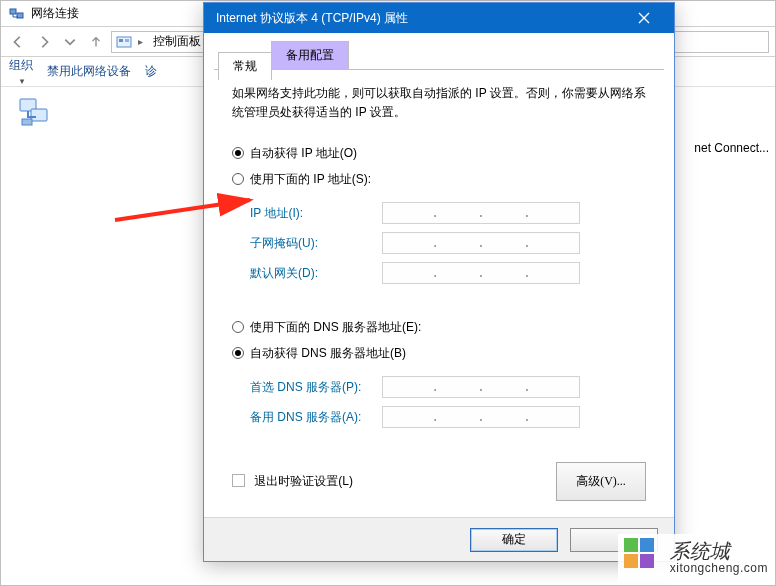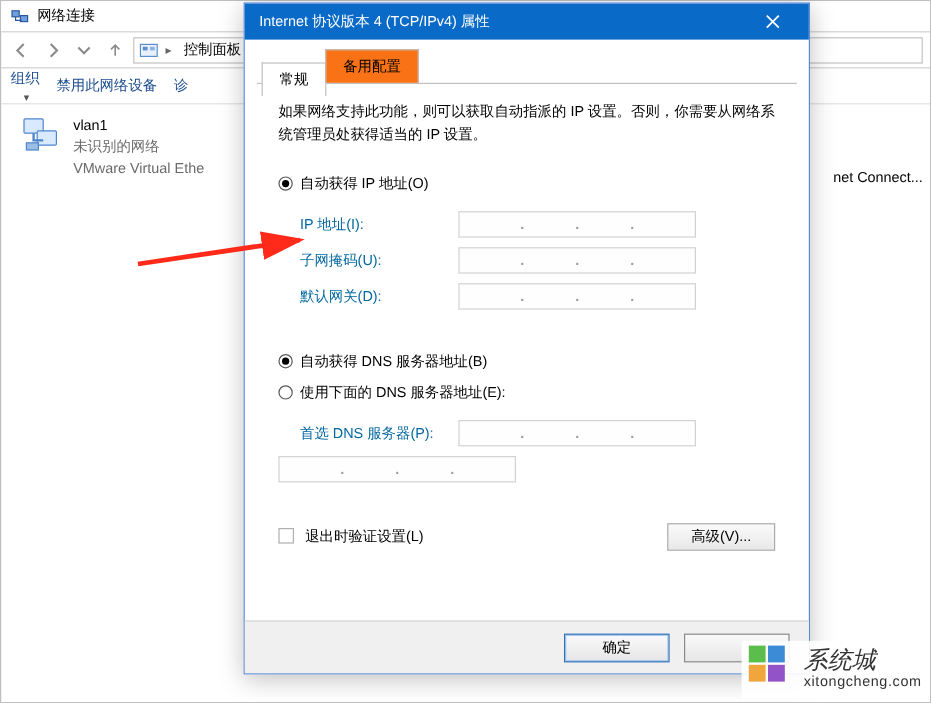--- a/index.html
+++ b/index.html
@@ -122,21 +122,21 @@
   .tabstrip {
     display:flex;
     border-bottom:1px solid #c0c0c0;
     padding-left:4px;
     gap:0;
   }
   .tab {
     padding:5px 14px;
     border:1px solid #c0c0c0;
     border-bottom:none;
-    background:#f97316;
+    background:#c4b5fd;
     margin-right:-1px;
     position:relative;
   }
   .tab.active {
     background:#fff;
     top:11px;
   }
 
   .tab-content {
     padding:14px 18px 4px 18px;
@@ -183,25 +183,26 @@
   .group-sep{height:14px;}
 
   .bottom-row{
     display:flex; align-items:center; justify-content:space-between;
     padding: 14px 18px 8px 18px;
   }
   .checkbox{
     width:13px;height:13px;border:1px solid #b0b0b0;display:inline-block;margin-right:6px;vertical-align:-2px;background:#fff;
   }
   .adv-btn{
-    min-width:90px;height:23px;
+    min-width:90px;height:39px;
     border:1px solid #aaa;
     background:linear-gradient(#fafafa,#e8e8e8);
     display:inline-flex;align-items:center;justify-content:center;
     padding:0 14px;
+    font-family:Liberation Serif, serif;
   }
   .dlg-footer{
     height:44px;
     border-top:1px solid #d6d6d6;
     background:#f0f0f0;
     display:flex; align-items:center; justify-content:flex-end;
     gap:12px; padding-right:16px;
   }
   .dlg-btn{
     min-width:88px; height:24px;
@@ -303,25 +304,20 @@
   <div class="explorer-body">
     <div class="net-item">
       <span class="net-bigicon">
         <svg viewBox="0 0 36 36">
             <rect x="3" y="4" width="16" height="12" rx="1" fill="#d9eaff" stroke="#4e86cc"></rect>
             <rect x="14" y="14" width="16" height="12" rx="1" fill="#d9eaff" stroke="#4e86cc"></rect>
             <path d="M11 16v6h8" stroke="#4e86cc" fill="none" stroke-width="2"></path>
             <rect x="5" y="24" width="10" height="6" fill="#9cbde6" stroke="#4e86cc"></rect>
           </svg>
       </span>
-      <div class="net-labels">
-        <div>vlan1</div>
-        <div class="line2">未识别的网络</div>
-        <div class="line3">VMware Virtual Ethe</div>
-      </div>
     </div>
   </div>
 
   <div class="right-snippet">net Connect...</div>
 </div>
 
 <div class="dialog">
   <div class="dlg-titlebar">
     <span class="dlg-title">Internet 协议版本 4 (TCP/IPv4) 属性</span>
     <span class="dlg-close">
@@ -337,20 +333,24 @@
     </div>
     <div class="tab-content">
       <div class="desc-text">如果网络支持此功能，则可以获取自动指派的 IP 设置。否则，你需要从网络系统管理员处获得适当的 IP 设置。</div>
 
       <div class="radio-line">
         <span class="radio">
             <span class="dot"></span>
           </span>
         <span>自动获得 IP 地址(O)</span>
       </div>
+      <div class="radio-line">
+        <span class="radio"></span>
+        <span>使用下面的 IP 地址(S):</span>
+      </div>
       <div class="indent-fields">
         <div class="field-line">
           <span class="field-label">IP 地址(I):</span>
           <span class="ip-box disabled">
               <span class="ip-dot">.</span>
               <span class="ip-dot">.</span>
               <span class="ip-dot">.</span>
             </span>
         </div>
         <div class="field-line">
@@ -367,39 +367,40 @@
               <span class="ip-dot">.</span>
               <span class="ip-dot">.</span>
               <span class="ip-dot">.</span>
             </span>
         </div>
       </div>
 
       <div class="group-sep"></div>
 
       <div class="radio-line">
+        <span class="radio"></span>
+        <span>使用下面的 DNS 服务器地址(E):</span>
+      </div>
+      <div class="radio-line">
         <span class="radio">
             <span class="dot"></span>
           </span>
         <span>自动获得 DNS 服务器地址(B)</span>
       </div>
-      <div class="radio-line">
-        <span class="radio"></span>
-        <span>使用下面的 DNS 服务器地址(E):</span>
-      </div>
       <div class="indent-fields">
         <div class="field-line">
           <span class="field-label">首选 DNS 服务器(P):</span>
           <span class="ip-box disabled">
               <span class="ip-dot">.</span>
               <span class="ip-dot">.</span>
               <span class="ip-dot">.</span>
             </span>
         </div>
         <div class="field-line">
+          <span class="field-label">备用 DNS 服务器(A):</span>
           <span class="ip-box disabled">
               <span class="ip-dot">.</span>
               <span class="ip-dot">.</span>
               <span class="ip-dot">.</span>
             </span>
         </div>
       </div>
     </div>
 
     <div class="bottom-row">

